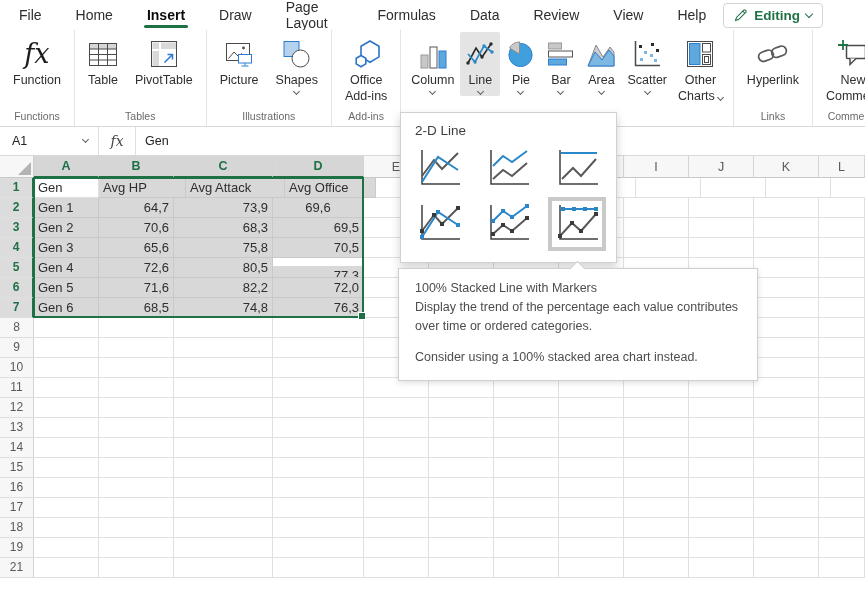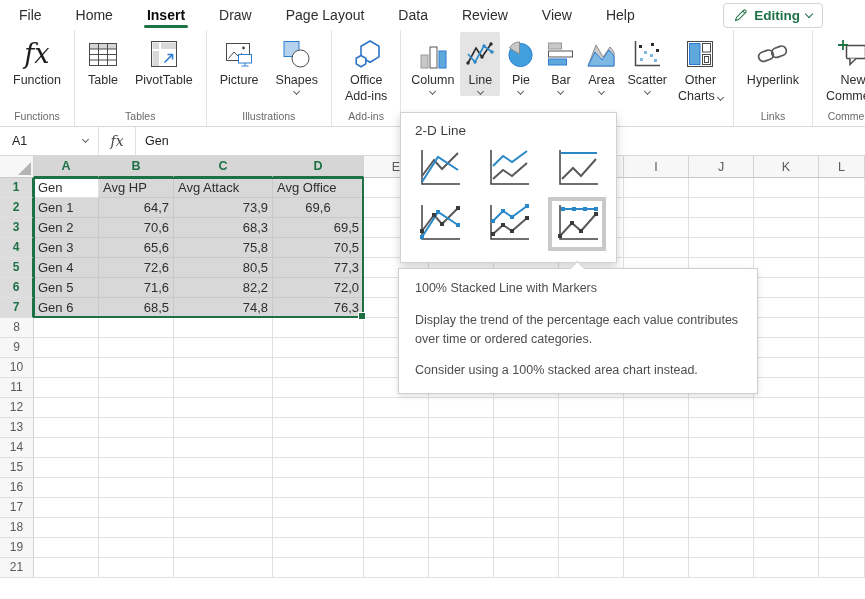--- a/index.html
+++ b/index.html
@@ -65,35 +65,36 @@
   .ddl-title{padding:10px 14px 0;font-size:13.5px;color:#3d3d3d;}
   .ddl-row{display:flex;gap:21px;padding:9px 14px 2px;}
   .thumb{width:48px;height:44px;cursor:pointer;}
   .hov-wrap{border:4px solid #c9c9c9;margin:-5px;padding:1px;background:#fff;line-height:0;}
 
   
   .tip{position:absolute;left:398px;top:268px;width:360px;box-sizing:border-box;background:#fff;border:1px solid #cfcfcf;
        box-shadow:0 2px 6px rgba(0,0,0,.13);z-index:50;padding:10px 16px 13px;font-size:12.5px;color:#4d4d4d;line-height:1.5;}
   .tip-notch{position:absolute;left:173px;top:-6px;width:10px;height:10px;background:#fff;transform:rotate(45deg);
        border-left:1px solid #cfcfcf;border-top:1px solid #cfcfcf;}
-  .tip-title{margin-bottom:13px;}
+  .tip-title{}
   .tip-note{margin-top:13px;}
 </style>
 </head>
 <body>
 
 <div id="app">
 
   <div class="menubar">
     <div class="menu-items">
         <div class="mitem">File</div>
         <div class="mitem">Home</div>
         <div class="mitem active">Insert</div>
         <div class="mitem">Draw</div>
         <div class="mitem">Page Layout</div>
+        <div class="mitem">Formulas</div>
         <div class="mitem">Data</div>
         <div class="mitem">Review</div>
         <div class="mitem">View</div>
         <div class="mitem">Help</div>
       </div>
     <button class="editing-btn">
       <span style="line-height:0;">
         <svg width="14" height="14" viewBox="0 0 16 16">
             <path d="M1.8 14.2 l1-3.4 8.3-8.3 a1.25 1.25 0 0 1 1.8 0 l0.6 0.6 a1.25 1.25 0 0 1 0 1.8 L5.2 13.2 z M10 3.6 l2.4 2.4" fill="none" stroke="#1e7145" stroke-width="1.2"></path>
           </svg>
@@ -339,21 +340,21 @@
         <div class="gcolh" style="width: 65px;">G</div>
         <div class="gcolh" style="width: 65px;">H</div>
         <div class="gcolh" style="width: 65px;">I</div>
         <div class="gcolh" style="width: 65px;">J</div>
         <div class="gcolh" style="width: 65px;">K</div>
         <div class="gcolh" style="width: 46px;">L</div>
       </div>
       <div class="grow">
         <div class="growh sel">1</div>
         <div class="gcell active-cell" style="width: 65px;">Gen</div>
-        <div class="gcell sel" style="width: 75px;">Avg HP</div>
+        <div class="gcell sel" style="width: 87px;">Avg HP</div>
         <div class="gcell sel" style="width: 99px;">Avg Attack</div>
         <div class="gcell sel" style="width: 91px;">Avg Office</div>
         <div class="gcell" style="width: 65px;"></div>
         <div class="gcell" style="width: 65px;"></div>
         <div class="gcell" style="width: 65px;"></div>
         <div class="gcell" style="width: 65px;"></div>
         <div class="gcell" style="width: 65px;"></div>
         <div class="gcell" style="width: 65px;"></div>
         <div class="gcell" style="width: 65px;"></div>
         <div class="gcell" style="width: 46px;"></div>
@@ -401,21 +402,21 @@
         <div class="gcell" style="width: 65px;"></div>
         <div class="gcell" style="width: 65px;"></div>
         <div class="gcell" style="width: 65px;"></div>
         <div class="gcell" style="width: 46px;"></div>
       </div>
       <div class="grow">
         <div class="growh sel">5</div>
         <div class="gcell sel" style="width: 65px;">Gen 4</div>
         <div class="gcell num sel" style="width: 75px;">72,6</div>
         <div class="gcell num sel" style="width: 99px;">80,5</div>
-        <div class="gcell num sel" style="width: 91px;">77,3</div>
+        <div class="gcell num sel" style="width: 91px; margin-top: 8px;">77,3</div>
         <div class="gcell" style="width: 65px;"></div>
         <div class="gcell" style="width: 65px;"></div>
         <div class="gcell" style="width: 65px;"></div>
         <div class="gcell" style="width: 65px;"></div>
         <div class="gcell" style="width: 65px;"></div>
         <div class="gcell" style="width: 65px;"></div>
         <div class="gcell" style="width: 65px;"></div>
         <div class="gcell" style="width: 46px;"></div>
       </div>
       <div class="grow">

